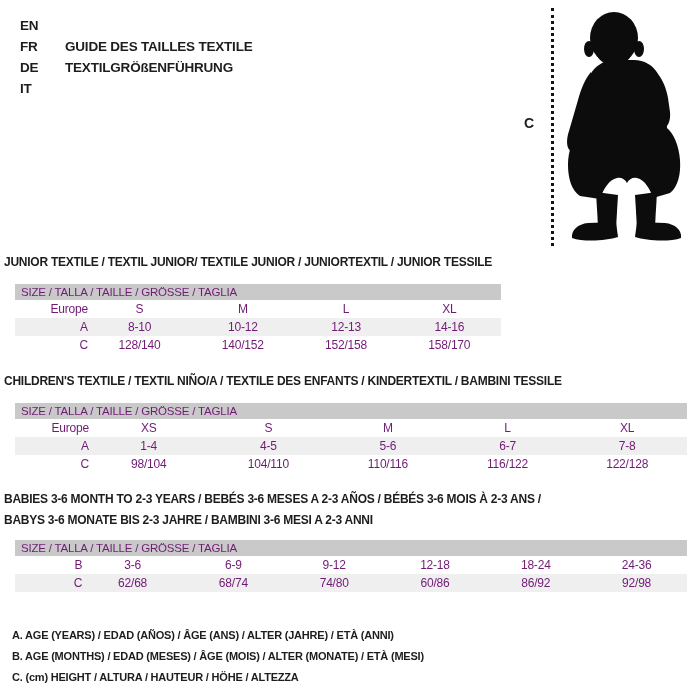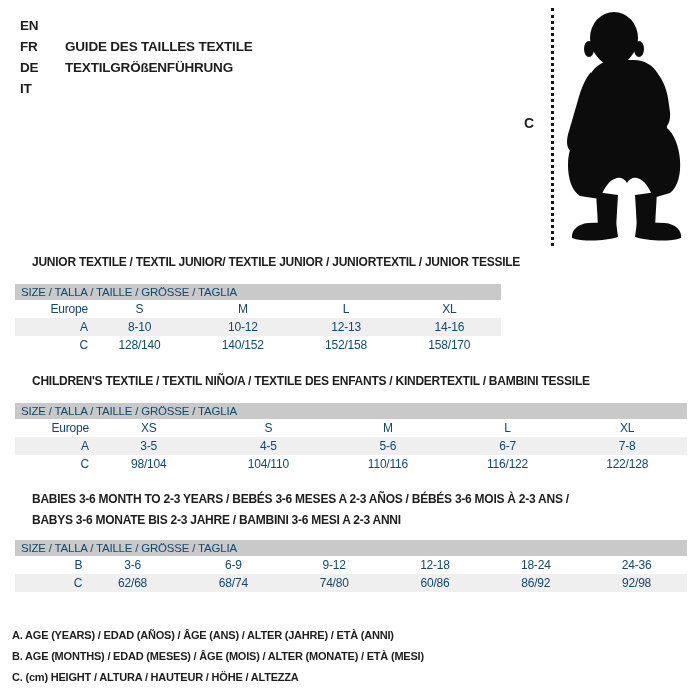--- a/index.html
+++ b/index.html
@@ -20,29 +20,29 @@
   .lang-code { width:45px; }
 
   
   .figure { position:absolute; left:518px; top:2px; width:182px; height:246px; }
   .c-label { position:absolute; left:6px; top:113px; font-weight:bold; font-size:14px; }
   .dotted  { position:absolute; left:33px; top:6px; height:238px; width:0; border-left:3px dotted #141414; }
   .figure svg { position:absolute; left:42px; top:0; }
 
   
   .sec-title {
-    position:absolute; left:32px;
+    position:absolute; left:4px;
     font-weight:bold; font-size:12px; line-height:21px; letter-spacing:-0.25px;
     white-space:nowrap;
   }
 
   
   .size-table {
     position:absolute; border-collapse:collapse; table-layout:fixed;
-    font-size:12px; letter-spacing:-0.2px; color:#0c4a6e;
+    font-size:12px; letter-spacing:-0.2px; color:#701a75;
   }
   .size-table th {
     background:#c9c9c9; font-weight:normal; font-size:11.5px;
     text-align:left; padding:1px 0 1px 6px; height:14px; letter-spacing:-0.2px;
   }
   .size-table td { height:18px; text-align:center; padding:0; white-space:nowrap; }
   .size-table td.lbl { text-align:right; padding-left:6px; }
   .size-table tbody tr:nth-child(even) td { background:#efefef; }
 
   
@@ -155,21 +155,21 @@
       <tr>
         <td class="lbl">Europe</td>
         <td>XS</td>
         <td>S</td>
         <td>M</td>
         <td>L</td>
         <td>XL</td>
       </tr>
       <tr>
         <td class="lbl">A</td>
-        <td>3-5</td>
+        <td>1-4</td>
         <td>4-5</td>
         <td>5-6</td>
         <td>6-7</td>
         <td>7-8</td>
       </tr>
       <tr>
         <td class="lbl">C</td>
         <td>98/104</td>
         <td>104/110</td>
         <td>110/116</td>

